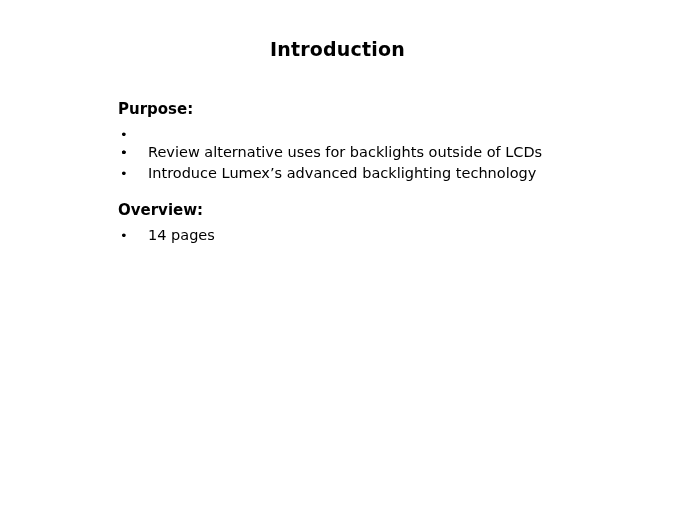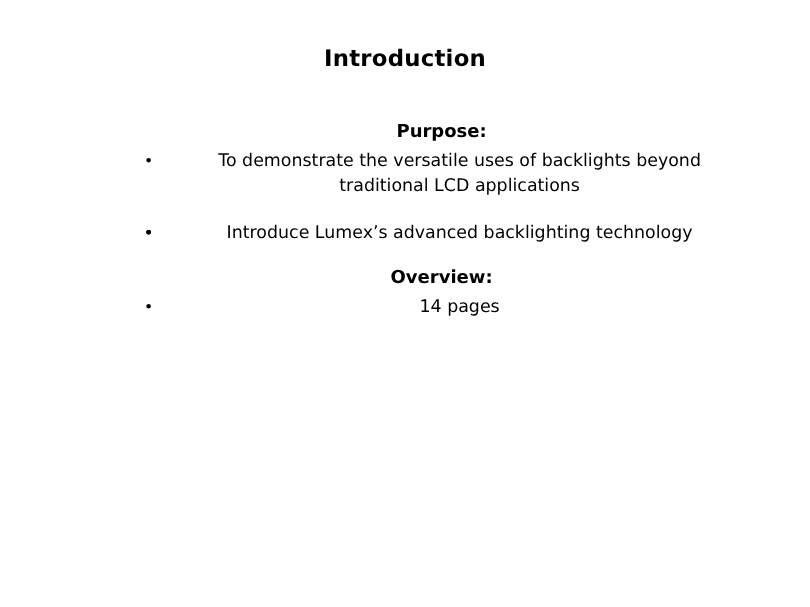--- a/index.html
+++ b/index.html
@@ -32,21 +32,20 @@
     margin-top: 28px;
   }
   .body {
     position: absolute;
     top: 101px;
     left: 118px;
     width: 500px;
   }
   .section {
     margin-bottom: 0;
-    text-align: center;
   }
   .section-heading {
     font-size: 15px;
     font-weight: bold;
     margin: 0 0 6px 0;
     line-height: 17px;
   }
   .bullet-list {
     margin: 0;
     padding: 0;
@@ -76,34 +75,34 @@
 
   <div class="slide-title">Introduction</div>
 
   <div class="body">
 
     <div class="section">
       <div class="section-heading">Purpose:</div>
       <ul class="bullet-list">
         <li class="bullet-item">
           <span class="dot">•</span>
-          <span>To demonstrate the versatile uses of backlights beyond traditional LCD applications</span>
         </li>
       </ul>
     </div>
 
     <div class="gap-1"></div>
 
     <div class="section">
       <ul class="bullet-list">
         <li class="bullet-item">
           <span class="dot">•</span>
         </li>
         <li class="bullet-item">
           <span class="dot">•</span>
+          <span>Review alternative uses for backlights outside of LCDs</span>
         </li>
         <li class="bullet-item">
           <span class="dot">•</span>
           <span>Introduce Lumex’s advanced backlighting technology</span>
         </li>
       </ul>
     </div>
 
     <div class="gap-2"></div>
 

